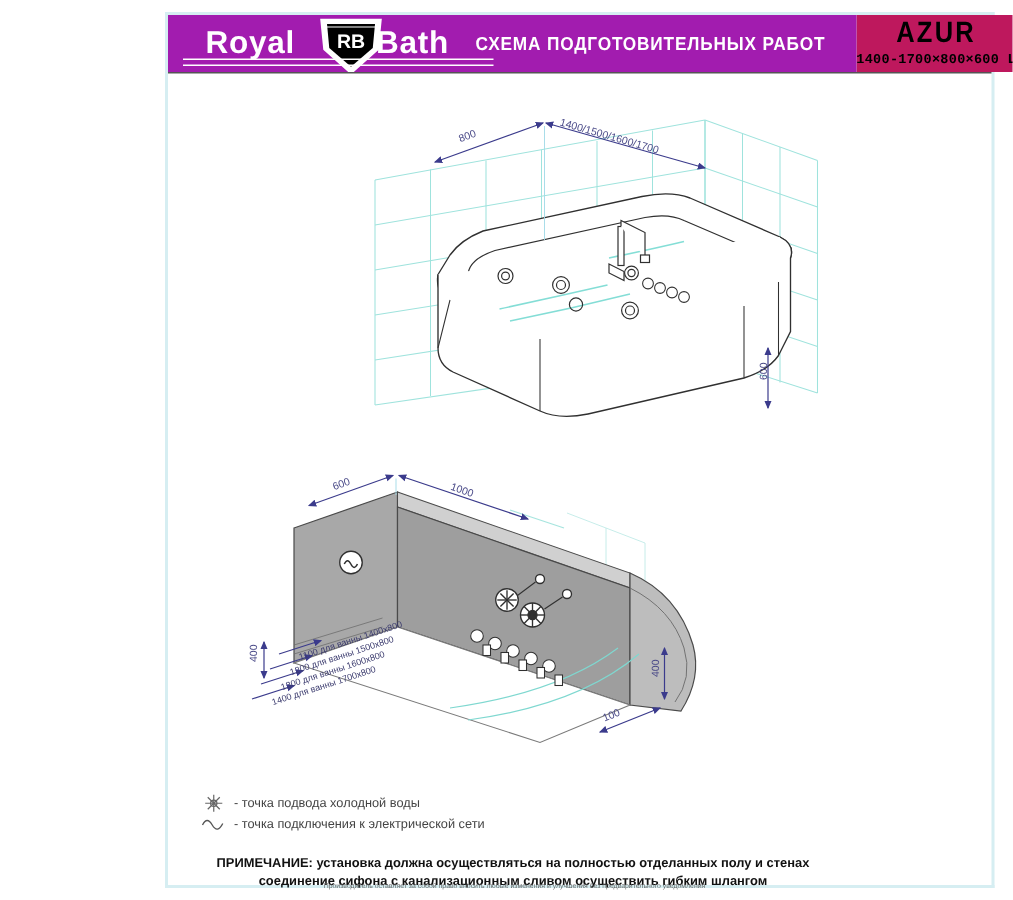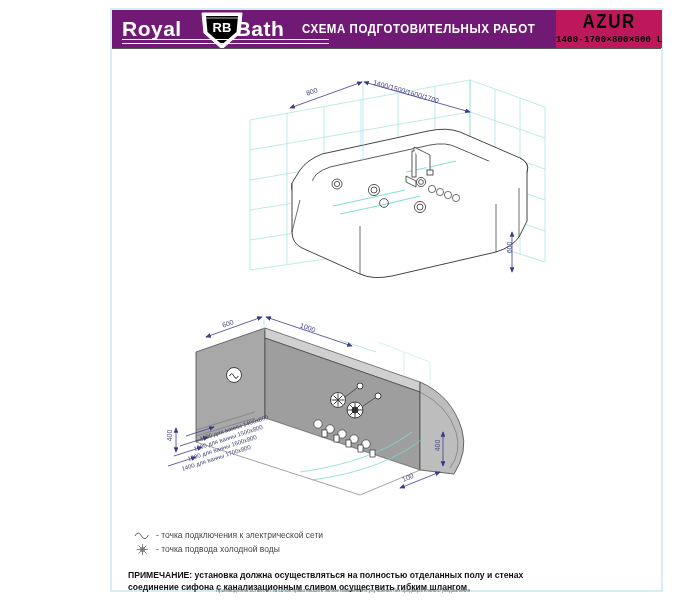--- a/index.html
+++ b/index.html
@@ -36,41 +36,41 @@
   #titlebar {
     position: absolute;
     left: 112px;
     top: 10px;
     width: 549px;
     height: 38px;
     display: flex;
     align-items: stretch;
   }
   #brand-block {
-    background: #701a75;
+    background: #a21caf;
     color: #ffffff;
     flex: 0 0 333px;
     display: flex;
     align-items: center;
     position: relative;
-    padding-left: 10px;
+    padding-left: 25px;
     box-sizing: border-box;
     justify-content: flex-end;
   }
   #brand-royal, #brand-bath {
     font-size: 21px;
     font-weight: bold;
     letter-spacing: 0.5px;
     color: #fff;
   }
   #brand-royal { margin-right: 28px; }
   #brand-bath  { margin-left: 26px; }
   #rb-shield {
     position: absolute;
-    left: 88px;
+    left: 100px;
     top: 1px;
     width: 44px;
     height: 40px;
   }
   #rb-shield svg { display: block; }
   #brand-underline {
     position: absolute;
     left: 10px;
     bottom: 4px;
     width: 207px;
@@ -162,20 +162,21 @@
   
   #note {
     position: absolute;
     left: 128px;
     top: 570px;
     width: 428px;
     font-size: 8.6px;
     font-weight: bold;
     color: #111;
     line-height: 1.35;
+    text-align: center;
   }
   #note-line2 { }
   #disclaimer {
     position: absolute;
     left: 128px;
     top: 588px;
     width: 430px;
     text-align: center;
     font-size: 4.6px;
     color: #666;
@@ -433,41 +434,41 @@
   <div class="panel-label" style="left:198px; top:425px; transform:rotate(-18deg);">1100 для ванны 1400х800</div>
   <div class="panel-label" style="left:192px; top:435px; transform:rotate(-18deg);">1200 для ванны 1500х800</div>
   <div class="panel-label" style="left:186px; top:445px; transform:rotate(-18deg);">1300 для ванны 1600х800</div>
   <div class="panel-label" style="left:180px; top:455px; transform:rotate(-18deg);">1400 для ванны 1700х800</div>
 
   <div id="legend">
 
 
     <div class="legend-row">
       <span class="legend-sym">
-        <svg width="16" height="10" viewBox="0 0 16 10">
-          <path d="M1 6 q3 -6 6.5 0 q3.5 6 7 -1" fill="none" stroke="#555" stroke-width="0.9"></path>
-        </svg>
-      </span>
-      <span class="legend-txt">- точка подключения к электрической сети</span>
-    </div>
-
-    <div class="legend-row">
-      <span class="legend-sym">
         <svg width="13" height="13" viewBox="0 0 13 13">
           <g stroke="#666" stroke-width="0.8" fill="none">
             <line x1="6.5" y1="0.8" x2="6.5" y2="12.2"></line>
             <line x1="0.8" y1="6.5" x2="12.2" y2="6.5"></line>
             <line x1="2.5" y1="2.5" x2="10.5" y2="10.5"></line>
             <line x1="10.5" y1="2.5" x2="2.5" y2="10.5"></line>
             <circle cx="6.5" cy="6.5" r="2.1"></circle>
           </g>
         </svg>
       </span>
       <span class="legend-txt">- точка подвода холодной воды</span>
     </div>
+
+    <div class="legend-row">
+      <span class="legend-sym">
+        <svg width="16" height="10" viewBox="0 0 16 10">
+          <path d="M1 6 q3 -6 6.5 0 q3.5 6 7 -1" fill="none" stroke="#555" stroke-width="0.9"></path>
+        </svg>
+      </span>
+      <span class="legend-txt">- точка подключения к электрической сети</span>
+    </div>
   </div>
 
   <div id="note">
     <div>
       <span>ПРИМЕЧАНИЕ:</span>
       <span>установка должна осуществляться на полностью отделанных полу и стенах</span>
     </div>
     <div id="note-line2">соединение сифона с канализационным сливом осуществить гибким шлангом</div>
   </div>
 

